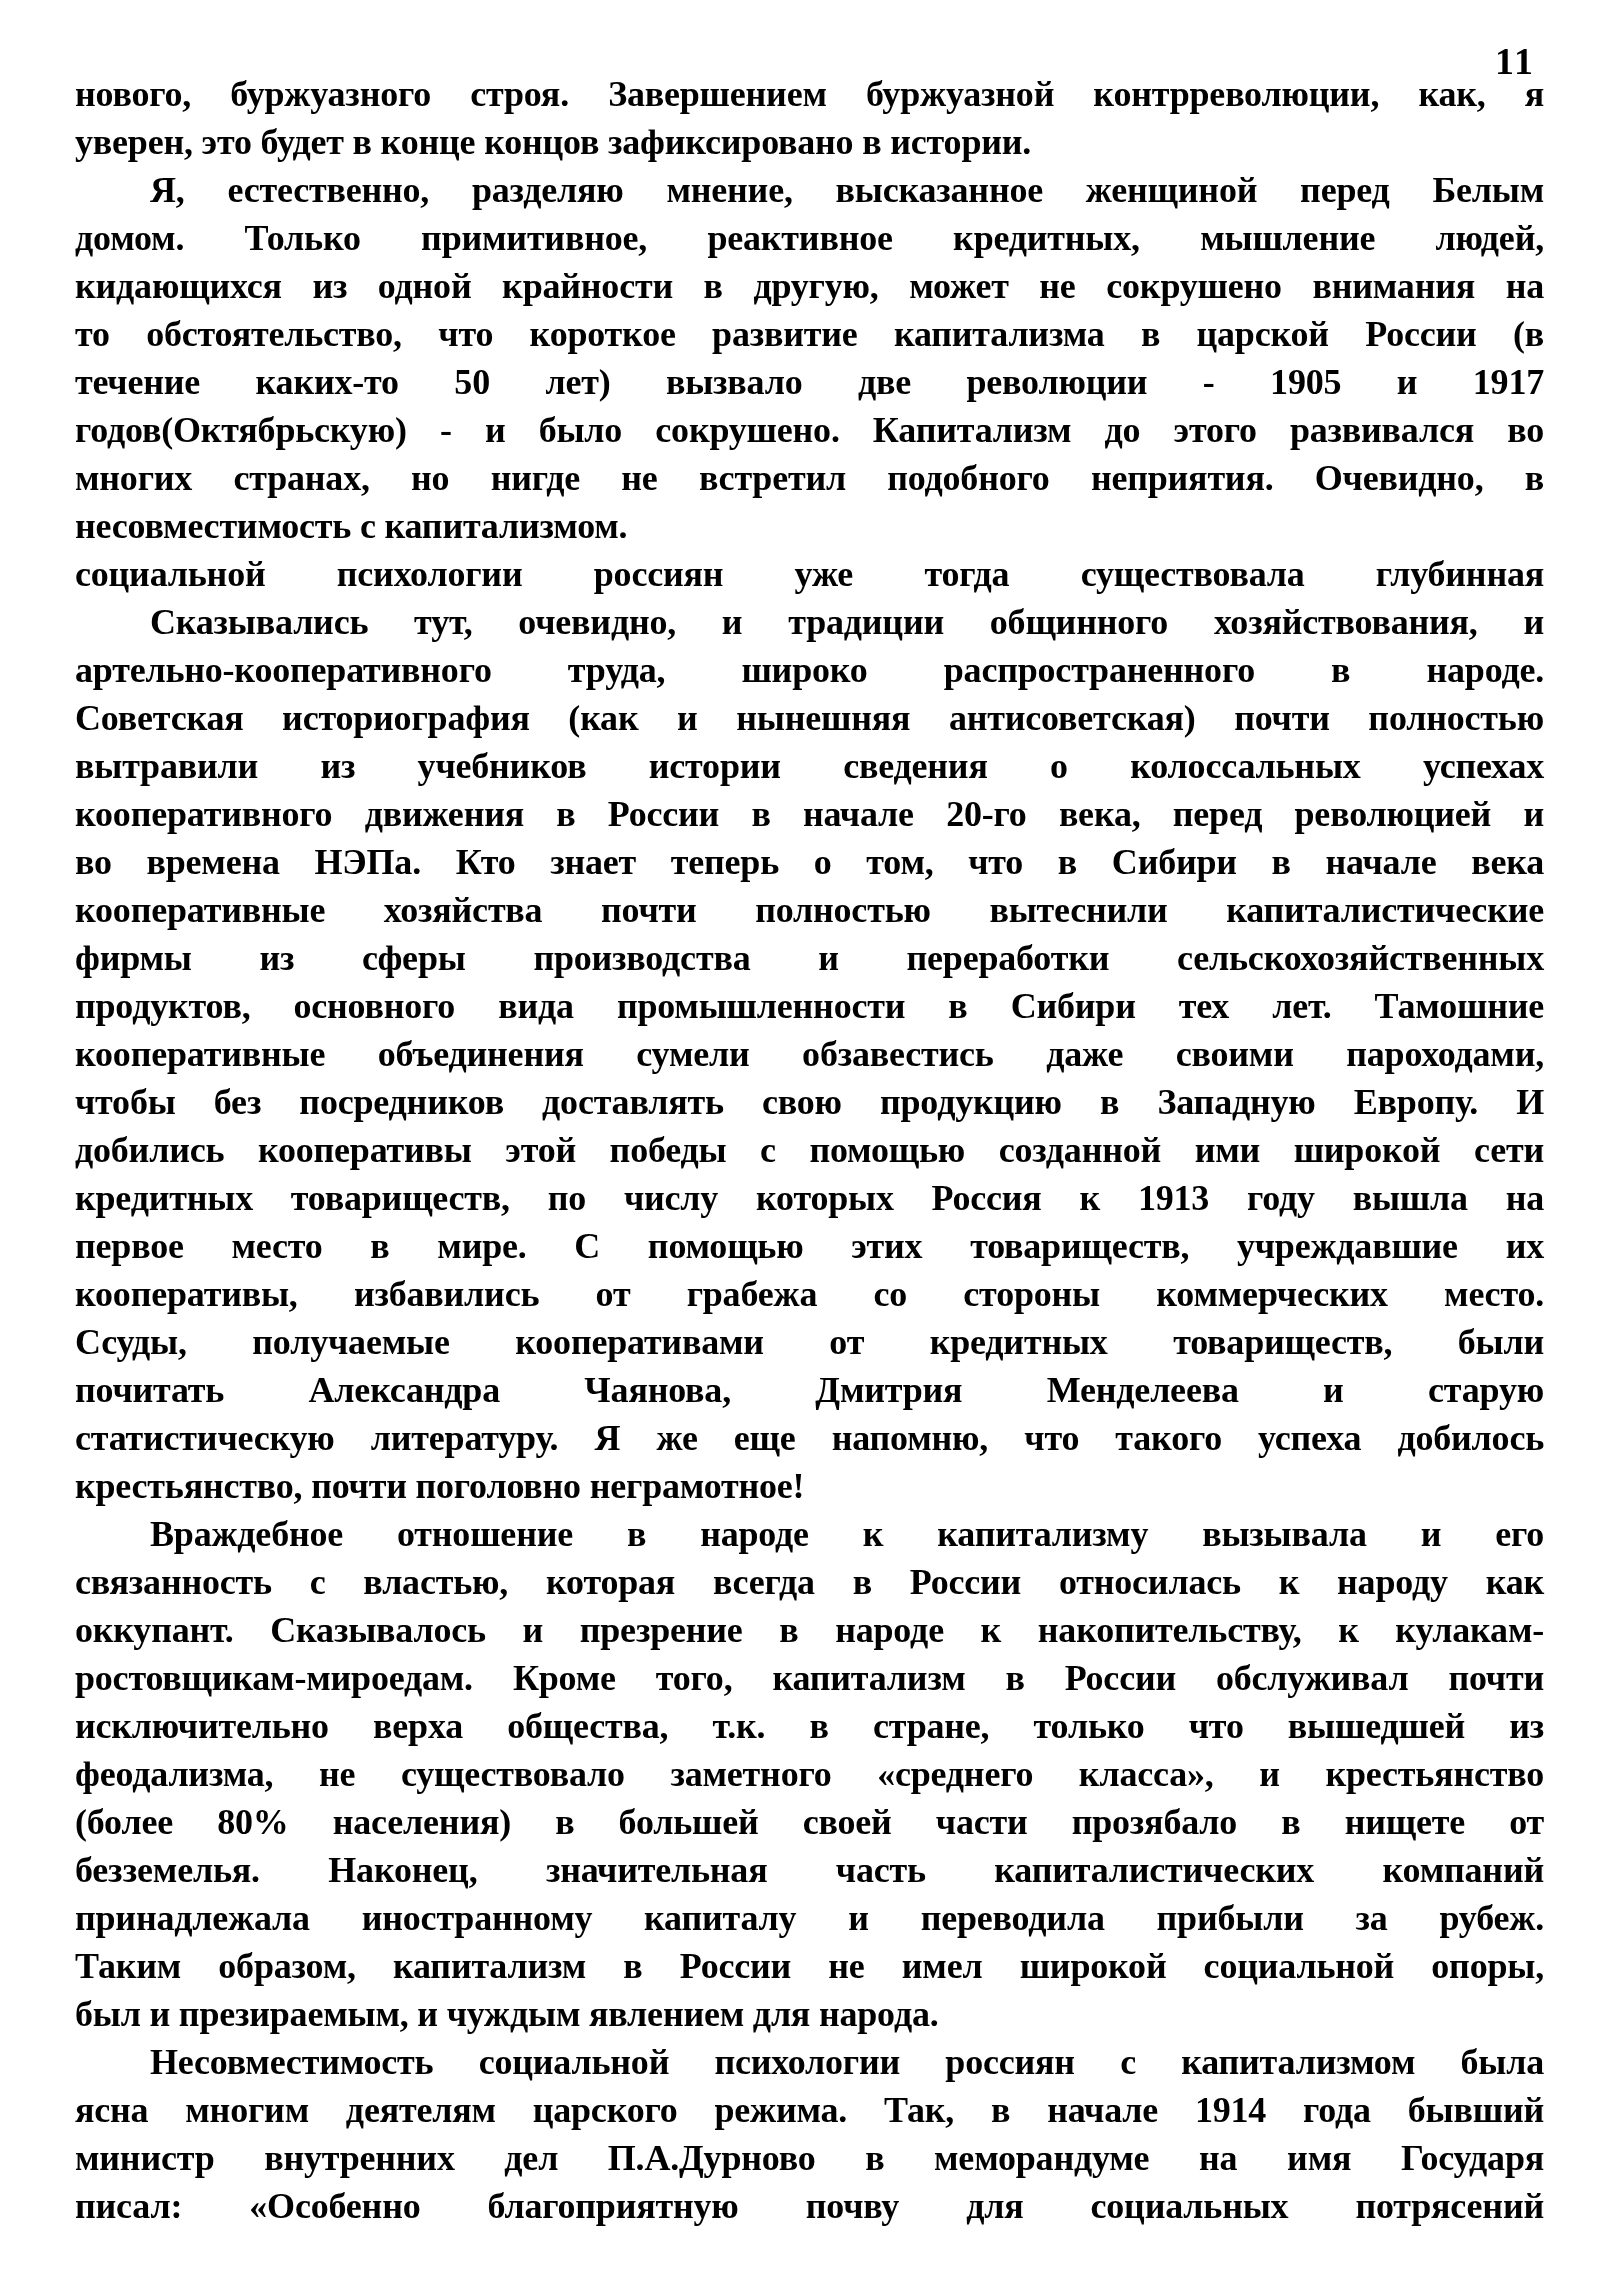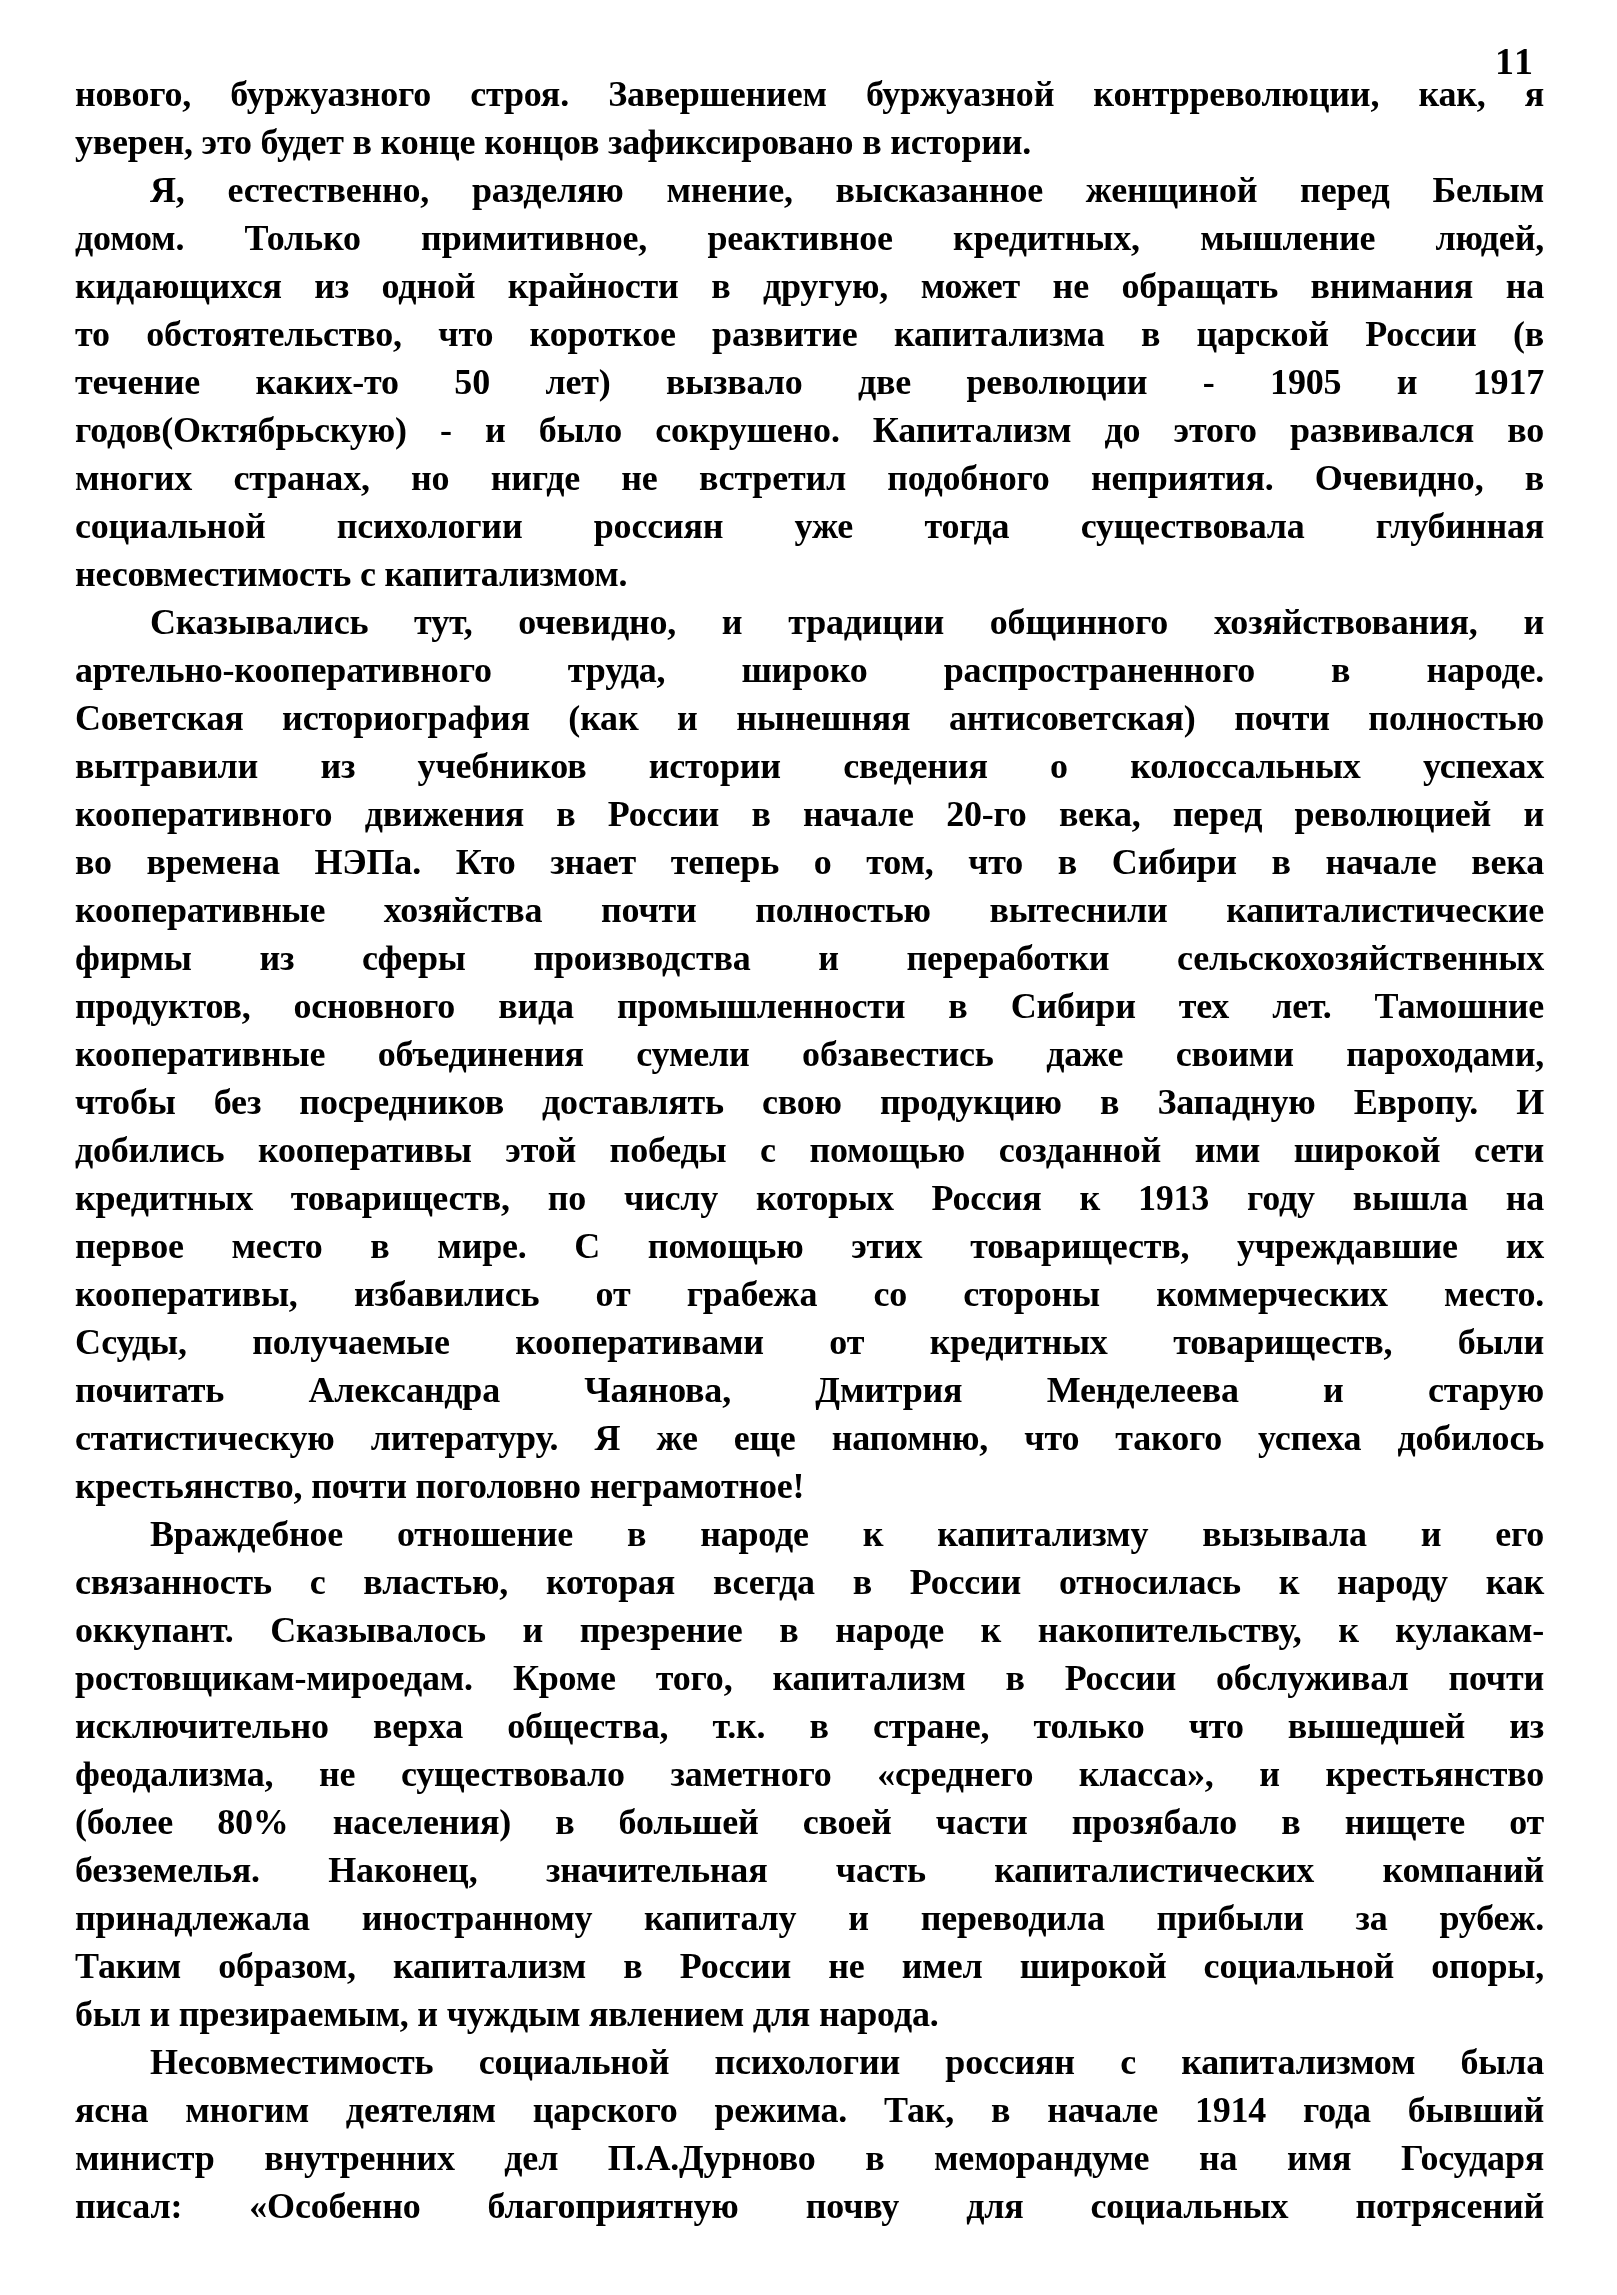--- a/index.html
+++ b/index.html
@@ -47,27 +47,27 @@
 </head>
 <body>
 
 <div class="page-number">11</div>
 
 <div class="doc-body">
     <div class="line"><span>нового, буржуазного строя. Завершением буржуазной контрреволюции, как, я</span></div>
     <div class="line end"><span>уверен, это будет в конце концов зафиксировано в истории.</span></div>
     <div class="line indent"><span>Я, естественно, разделяю мнение, высказанное женщиной перед Белым</span></div>
     <div class="line"><span>домом. Только примитивное, </span><span class="it">реактивное</span><span> кредитных, мышление людей,</span></div>
-    <div class="line"><span>кидающихся из одной крайности в другую, может не обращать внимания на</span></div>
+    <div class="line"><span>кидающихся из одной крайности в другую, может не сокрушено внимания на</span></div>
     <div class="line"><span>то обстоятельство, что короткое развитие капитализма в царской России (в</span></div>
     <div class="line"><span>течение каких-то 50 лет) вызвало две революции - 1905 и 1917</span></div>
     <div class="line"><span>годов(Октябрьскую) - и было сокрушено. Капитализм до этого развивался во</span></div>
     <div class="line"><span>многих странах, но нигде не встретил подобного неприятия. Очевидно, в</span></div>
+    <div class="line end"><span>несовместимость с капитализмом.</span></div>
     <div class="line"><span>социальной психологии россиян уже тогда существовала глубинная</span></div>
-    <div class="line end"><span>несовместимость с капитализмом.</span></div>
     <div class="line indent"><span>Сказывались тут, очевидно, и традиции общинного хозяйствования, и</span></div>
     <div class="line"><span>артельно-кооперативного труда, широко распространенного в народе.</span></div>
     <div class="line"><span>Советская историография (как и нынешняя антисоветская) почти полностью</span></div>
     <div class="line"><span>вытравили из учебников истории сведения о колоссальных успехах</span></div>
     <div class="line"><span>кооперативного движения в России в начале 20-го века, перед революцией и</span></div>
     <div class="line"><span>во времена НЭПа. Кто знает теперь о том, что в Сибири в начале века</span></div>
     <div class="line"><span>кооперативные хозяйства почти полностью вытеснили капиталистические</span></div>
     <div class="line"><span>фирмы из сферы производства и переработки сельскохозяйственных</span></div>
     <div class="line"><span>продуктов, основного вида промышленности в Сибири тех лет. Тамошние</span></div>
     <div class="line"><span>кооперативные объединения сумели обзавестись даже своими пароходами,</span></div>

